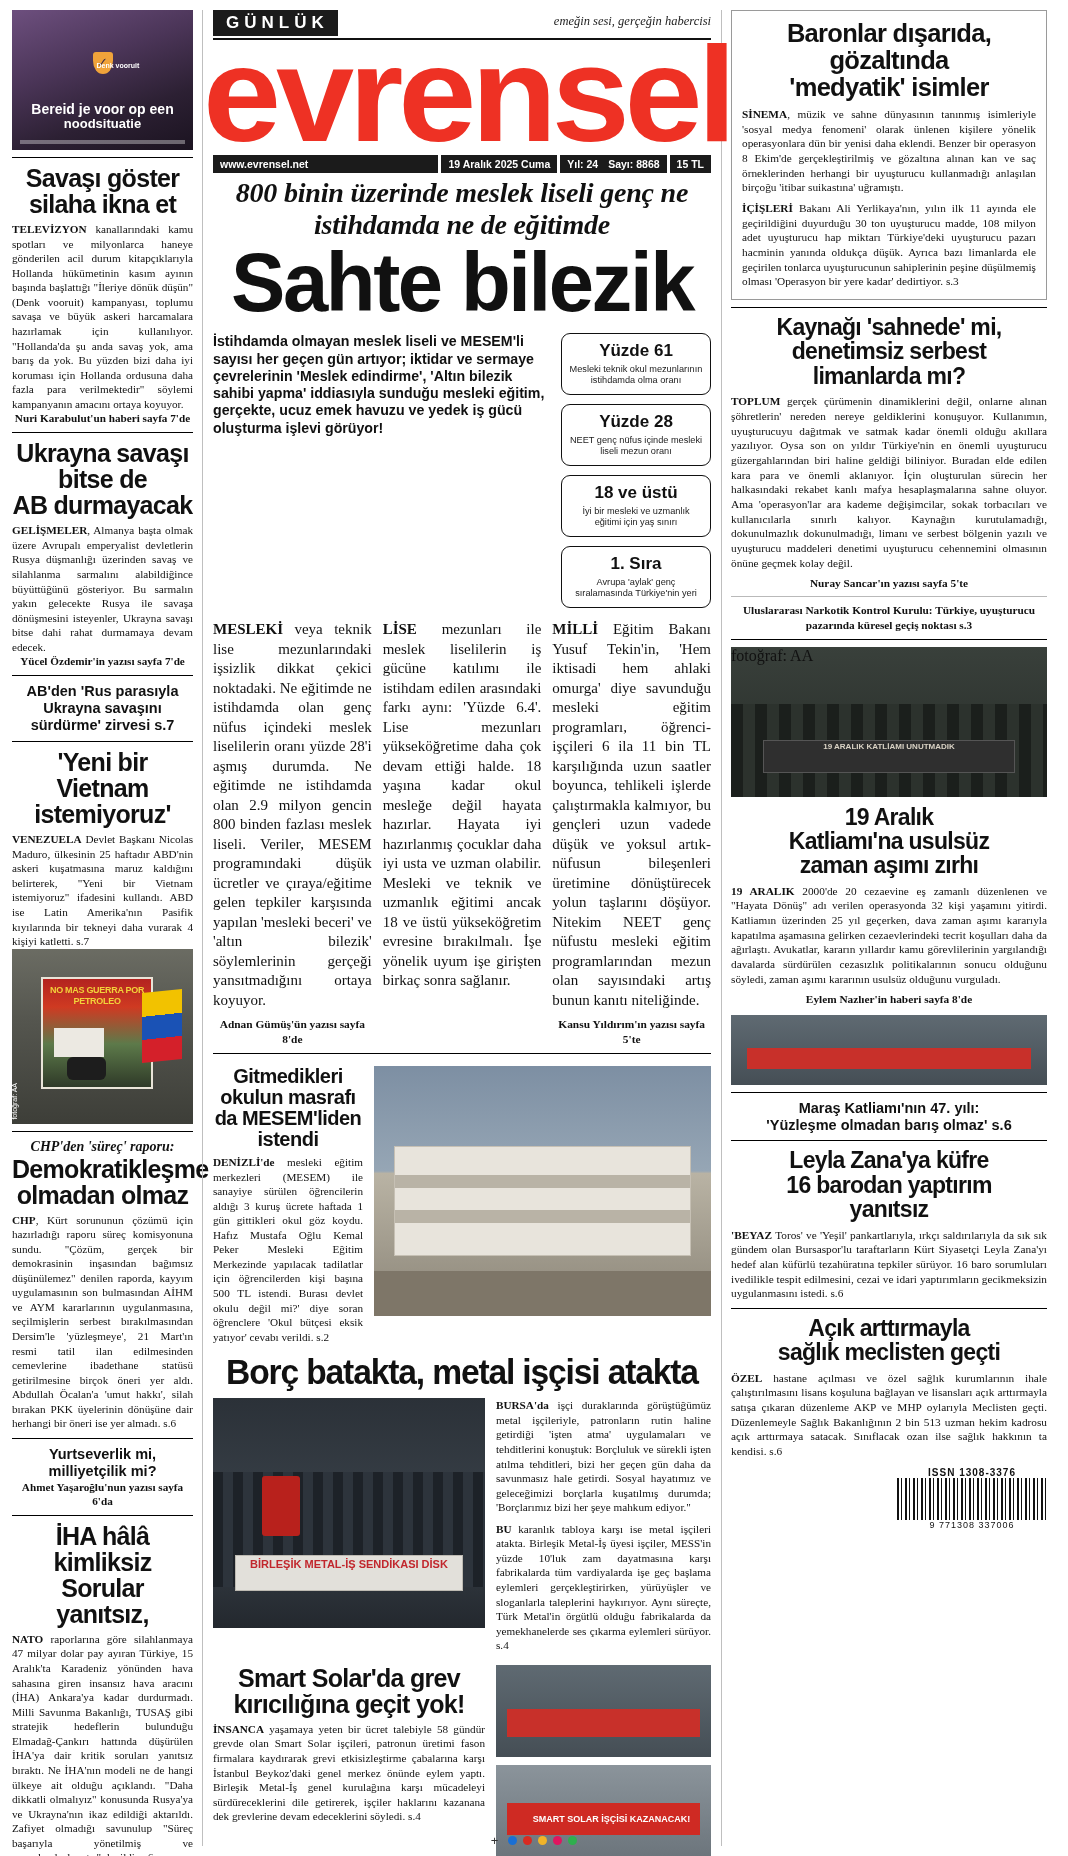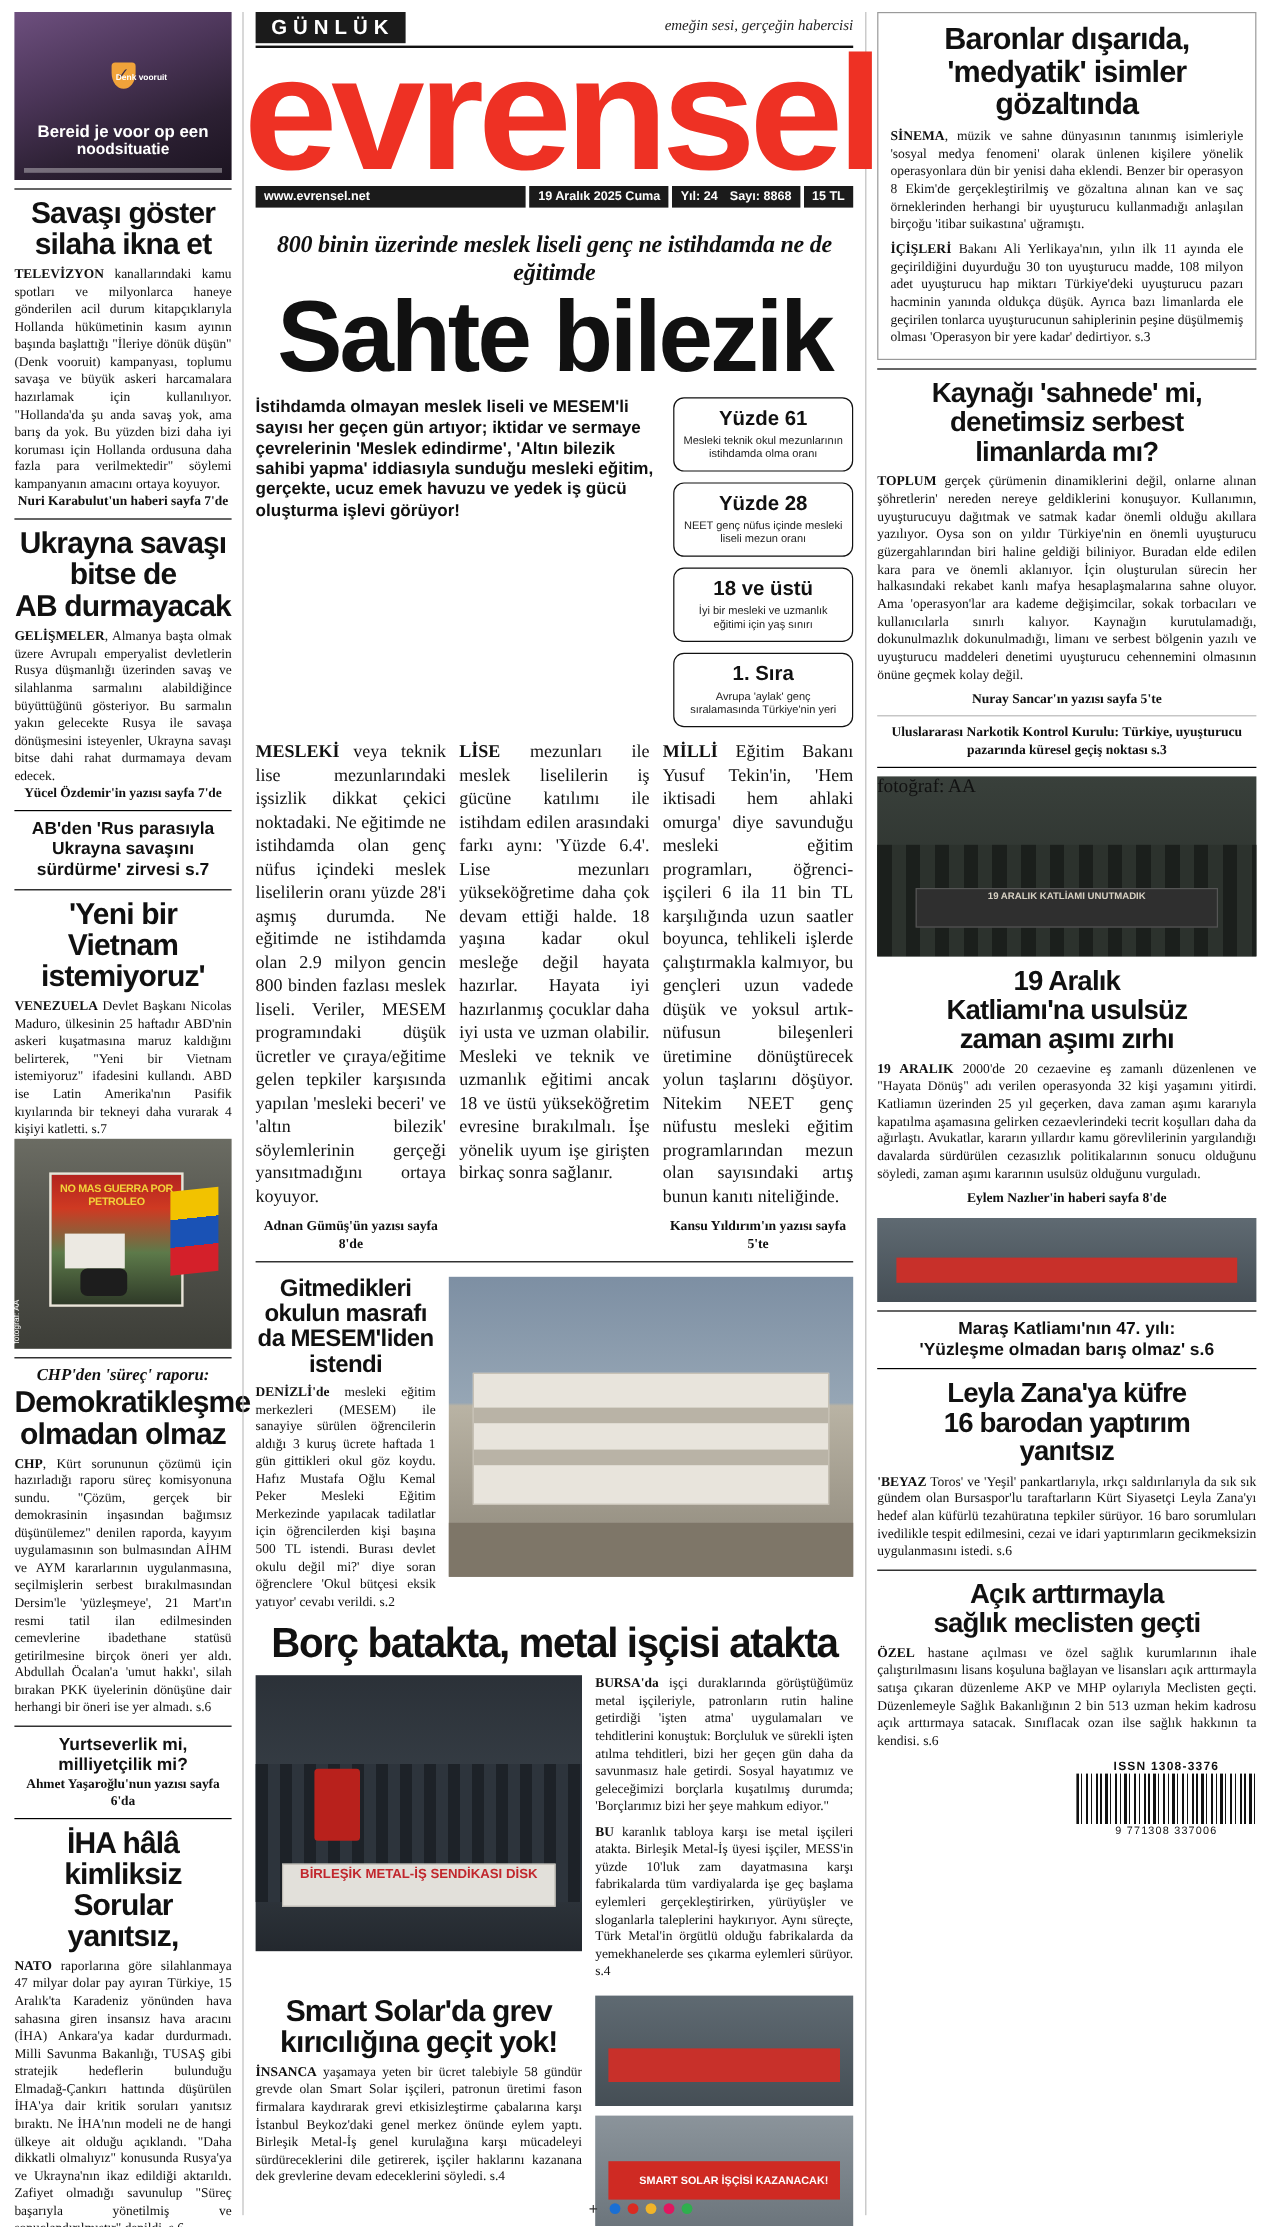--- a/index.html
+++ b/index.html
@@ -31,22 +31,22 @@
               font-size:135px; line-height:0.84; letter-spacing:-5px; text-align:center;
               transform:scaleX(1.04); transform-origin:center; margin-top:-2px; }
   .infobar { display:flex; gap:3px; margin-top:4px; font-family:"Liberation Sans",sans-serif; font-weight:bold; font-size:10.5px; }
   .infobar .seg { background:#1b1b1b; color:#fff; padding:3px 7px; display:flex; align-items:center; }
   .infobar .seg.url { flex:1; justify-content:flex-start; }
   .infobar .seg.date { justify-content:center; }
   .infobar .seg.issue { justify-content:center; gap:10px; }
   .infobar .seg.price { justify-content:center; }
 
   
-  .kicker { font-family:"Liberation Serif",serif; font-style:italic; font-weight:bold; font-size:20px;
-            text-align:center; margin-top:20px; letter-spacing:-0.2px; }
+  .kicker { font-family:"Liberation Serif",serif; font-style:italic; font-weight:bold; font-size:28px;
+            text-align:center; margin-top:4px; letter-spacing:-0.2px; }
   .lead-title { font-family:"Liberation Sans",sans-serif; font-weight:bold; font-size:84px; line-height:0.95;
                 text-align:center; letter-spacing:-2.5px; margin-top:2px; transform:scaleX(0.97); }
   .lead-flex { display:flex; gap:12px; margin-top:10px; }
   .lead-spot { flex:1; font-family:"Liberation Sans",sans-serif; font-weight:bold; font-size:14.2px;
                line-height:1.22; text-align:left; }
   .stats { width:150px; flex:0 0 150px; display:flex; flex-direction:column; gap:9px; }
   .stat { border:1.6px solid #111; border-radius:9px; padding:7px 6px 8px; text-align:center; }
   .stat .val { font-family:"Liberation Sans",sans-serif; font-weight:bold; font-size:17px; margin-bottom:3px; }
   .stat .lab { font-family:"Liberation Sans",sans-serif; font-size:9.2px; line-height:1.2; color:#222; }
 
@@ -399,22 +399,22 @@
         </div>
       </div>
 
     </div>
 
     <div class="col-right">
 
       <div class="boxed">
         <div class="rc-head">
           <div>Baronlar dışarıda,</div>
+          <div>gözaltında</div>
           <div>'medyatik' isimler</div>
-          <div>gözaltında</div>
         </div>
         <p class="rc-body"><b>SİNEMA</b><span>, müzik ve sahne dünyasının tanınmış isimleriyle 'sosyal medya fenomeni' olarak ünlenen kişilere yönelik operasyonlara dün bir yenisi daha eklendi. Benzer bir operasyon 8 Ekim'de gerçekleştirilmiş ve gözaltına alınan kan ve saç örneklerinden herhangi bir uyuşturucu kullanmadığı anlaşılan birçoğu 'itibar suikastına' uğramıştı.</span></p>
         <p class="rc-body"><b>İÇİŞLERİ</b><span> Bakanı Ali Yerlikaya'nın, yılın ilk 11 ayında ele geçirildiğini duyurduğu 30 ton uyuşturucu madde, 108 milyon adet uyuşturucu hap miktarı Türkiye'deki uyuşturucu pazarı hacminin yanında oldukça düşük. Ayrıca bazı limanlarda ele geçirilen tonlarca uyuşturucunun sahiplerinin peşine düşülmemiş olması 'Operasyon bir yere kadar' dedirtiyor. s.3</span></p>
       </div>
 
       <div class="rule"></div>
 
       <div>
         <div class="rc-head sm">
           <div>Kaynağı 'sahnede' mi,</div>

